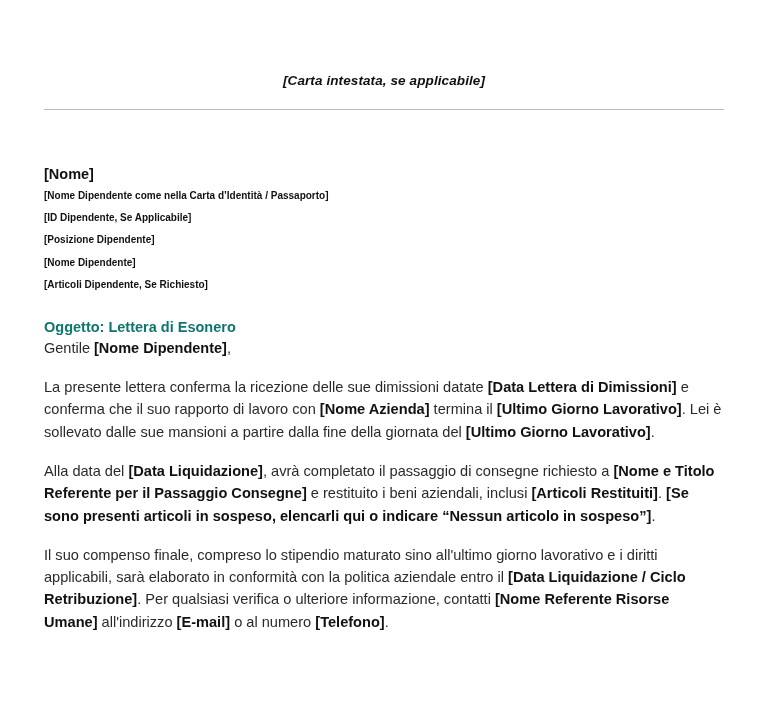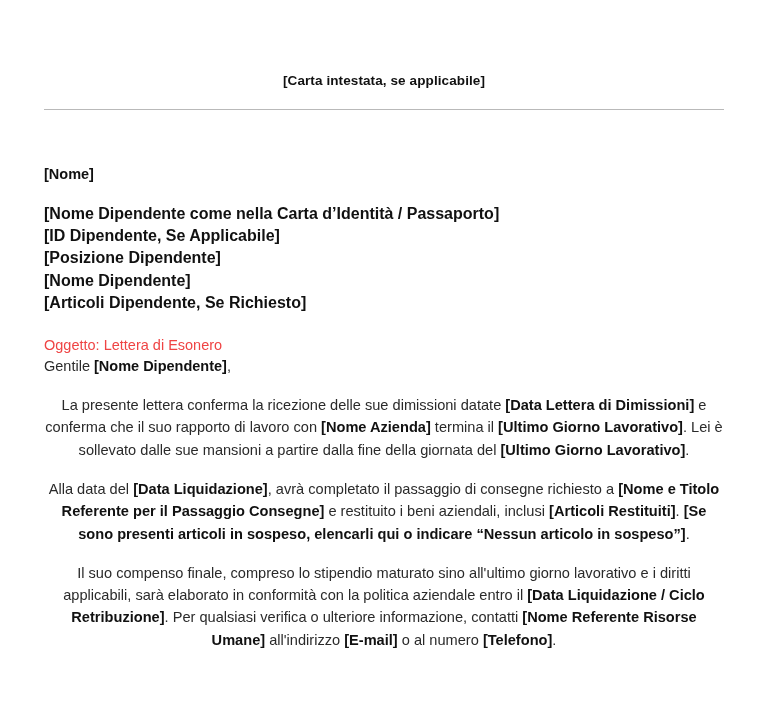--- a/index.html
+++ b/index.html
@@ -23,64 +23,64 @@
     box-sizing: border-box;
     padding: 0 44px;
   }
   .letterhead {
     text-align: center;
     font-size: 13.5px;
     font-weight: bold;
     color: #111111;
     padding-top: 73px;
     letter-spacing: 0.1px;
+    font-style: italic;
   }
   .rule {
     margin-top: 21px;
     height: 1px;
     background: #b9b9b9;
     width: 100%;
   }
   .body-block {
     padding-top: 54px;
   }
   .date-line {
     font-size: 14.5px;
     font-weight: bold;
     color: #111111;
     line-height: 21px;
   }
   .recipient {
-    margin-top: 18px;
-    font-size: 16px;
+    font-size: 10px;
     font-weight: bold;
     color: #111111;
     line-height: 22.2px;
   }
   .recipient div {
     white-space: nowrap;
   }
   .subject {
     margin-top: 21px;
     font-size: 14.5px;
-    font-weight: normal;
-    color: #ef4444;
+    font-weight: bold;
+    color: #0f766e;
     line-height: 21px;
   }
   .salutation {
     font-size: 14.5px;
     line-height: 21px;
     color: #2a2a2a;
   }
   p.para {
     margin: 17px 0 0 0;
     font-size: 14.6px;
     line-height: 22.3px;
     color: #2a2a2a;
-    text-align: center;
+    text-align: left;
   }
   b, strong {
     font-weight: bold;
     color: #111111;
   }
 </style>
 </head>
 <body>
 
 <div class="page">

